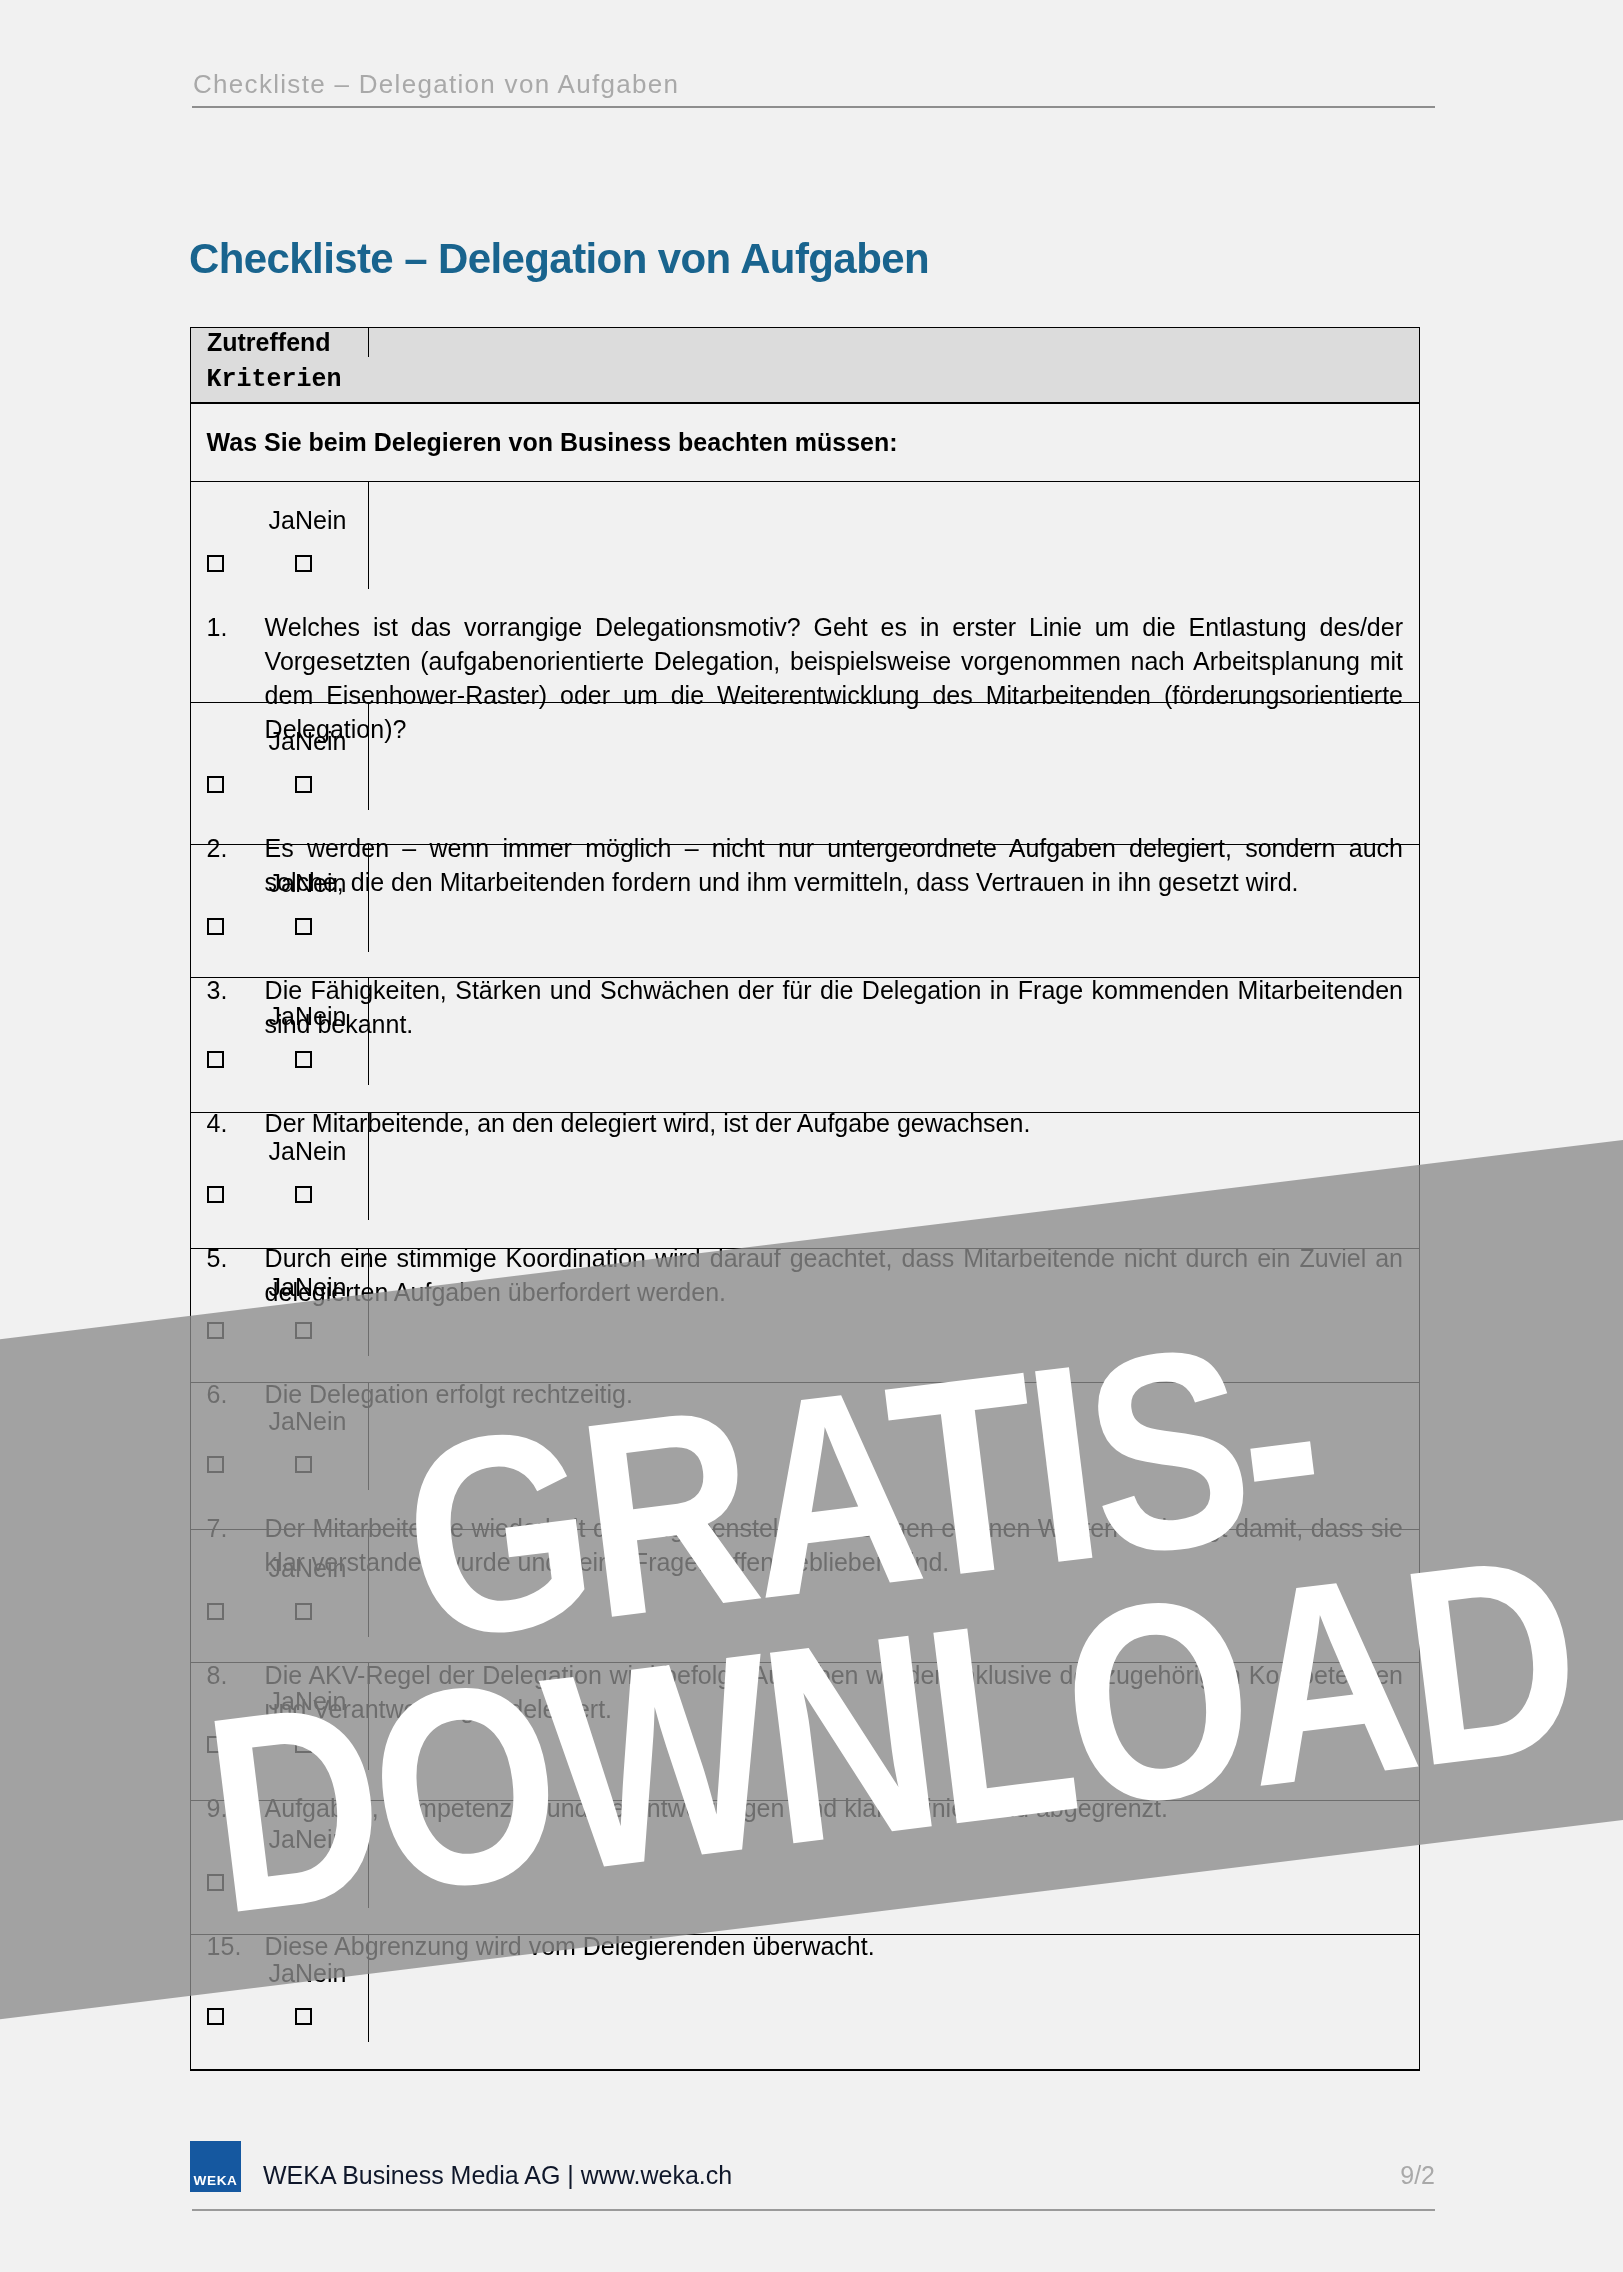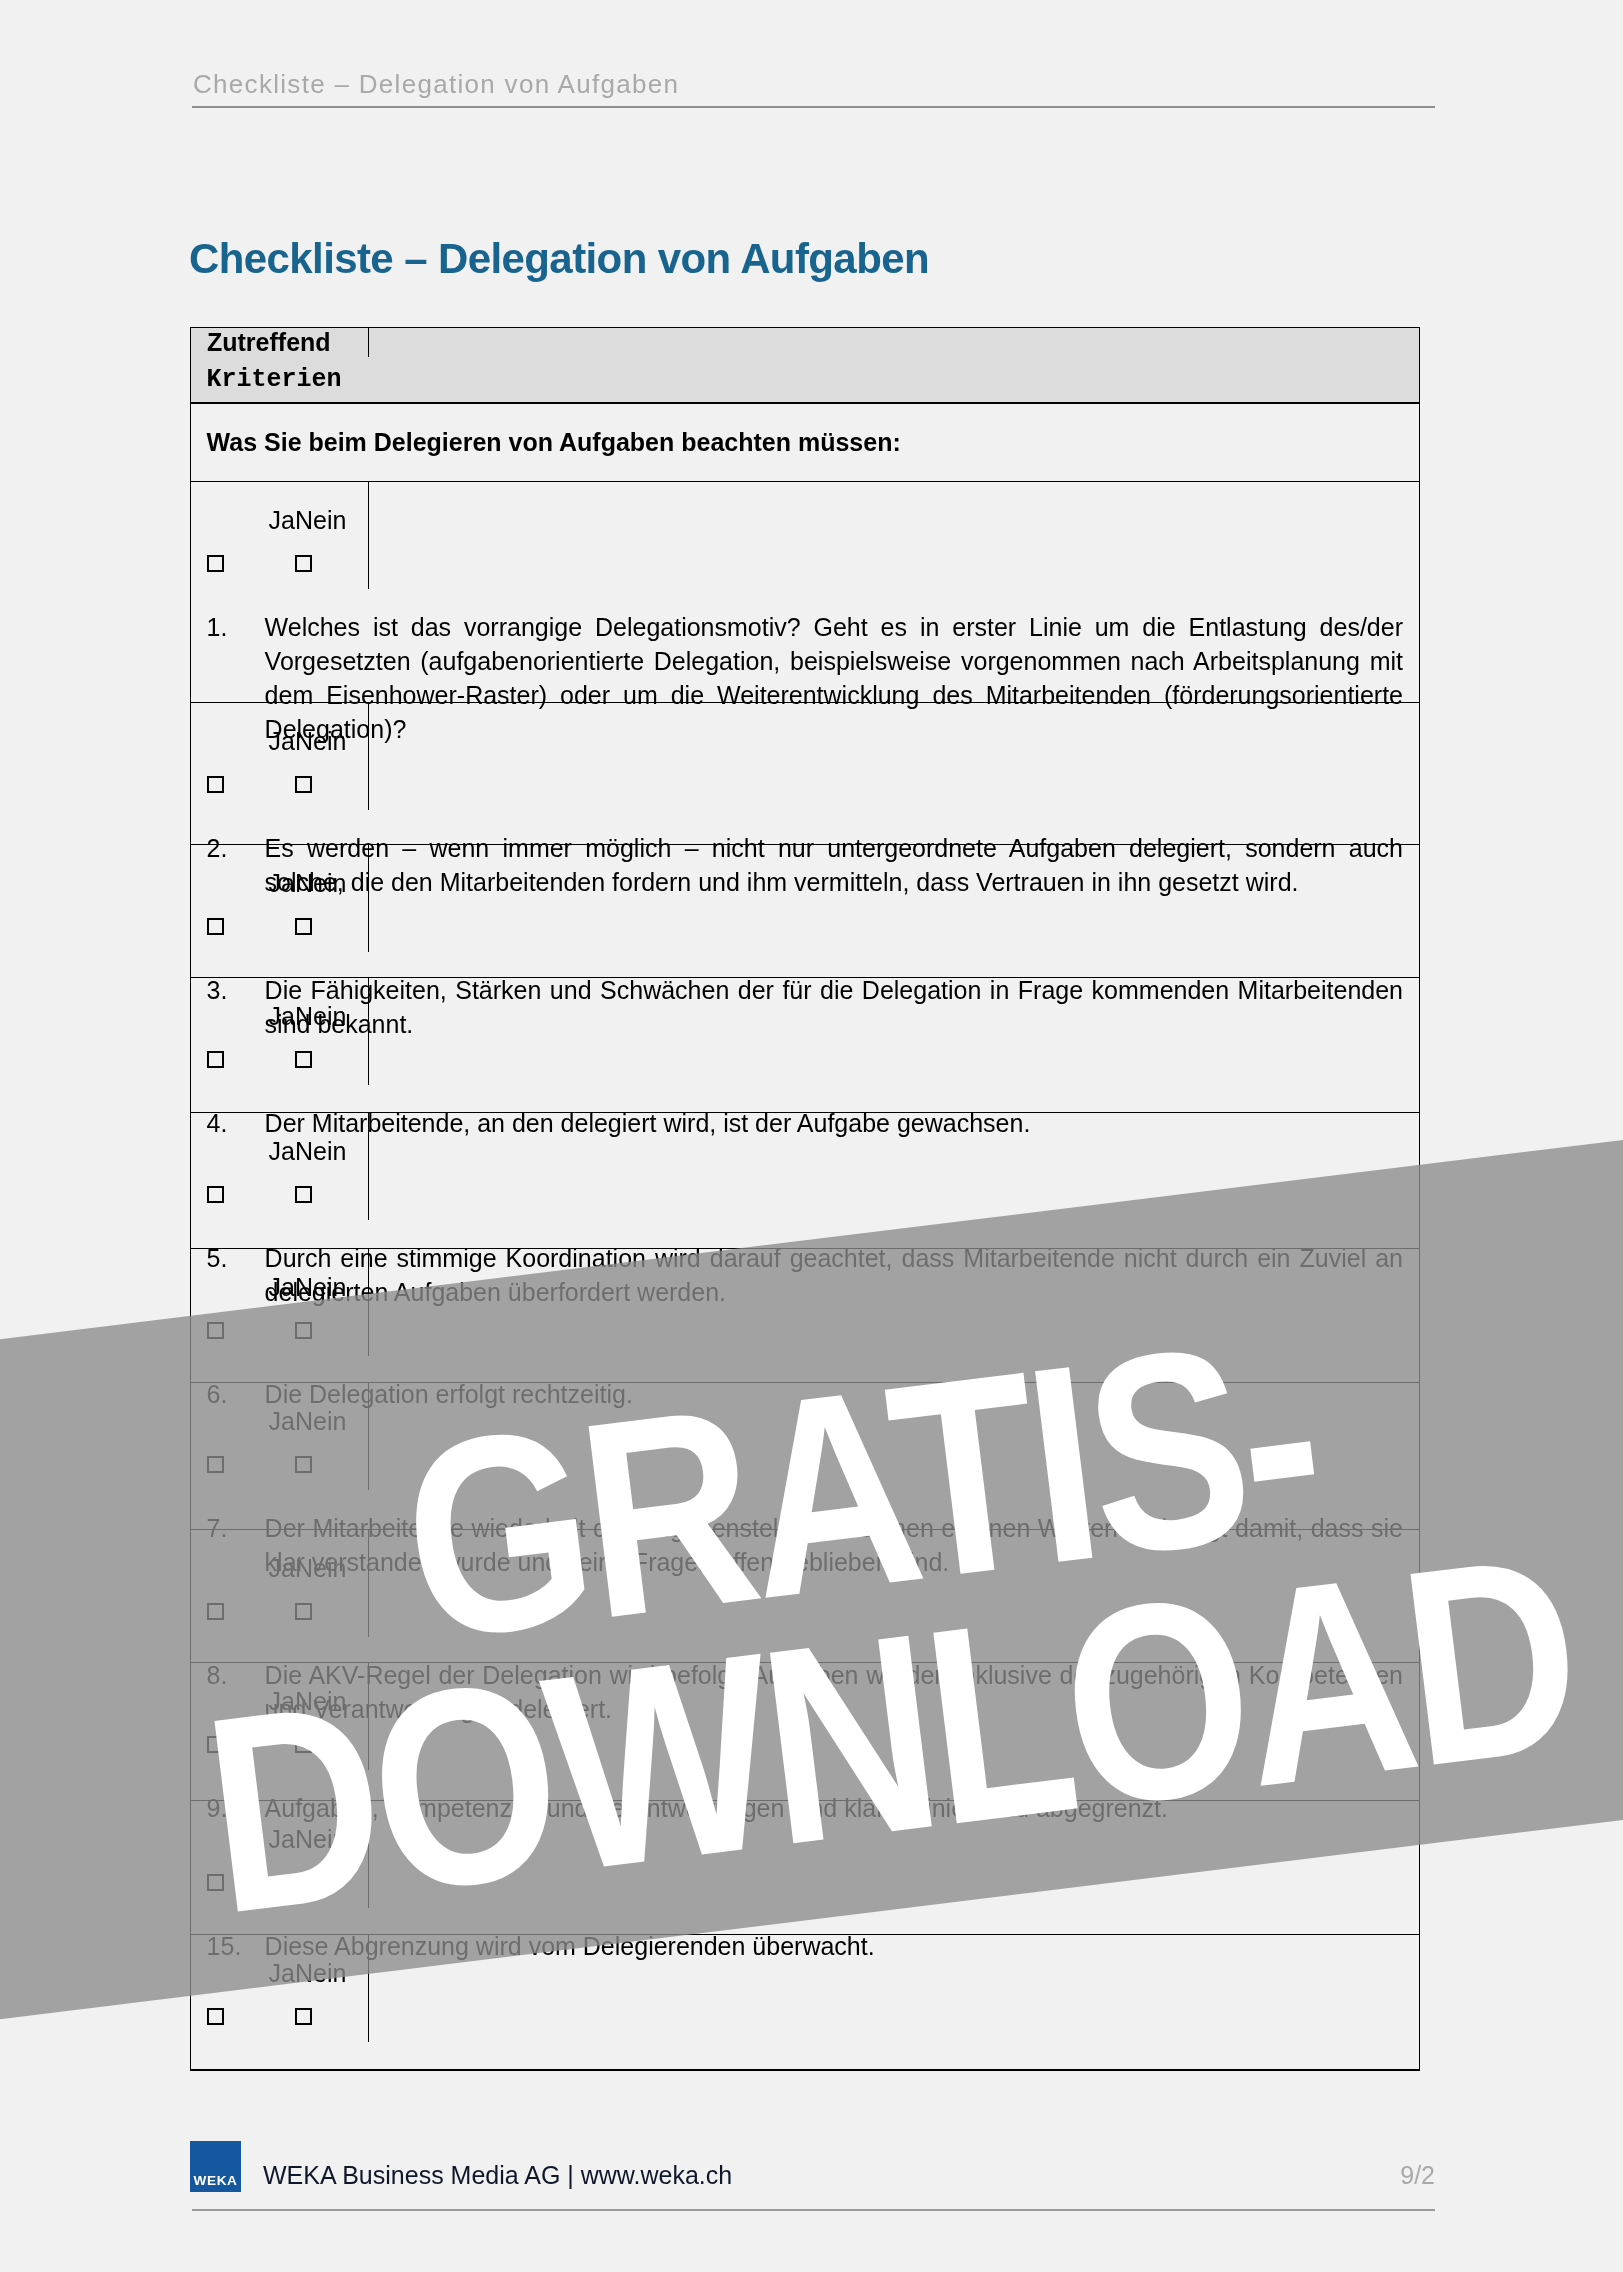--- a/index.html
+++ b/index.html
@@ -119,21 +119,21 @@
 
   <div class="title">Checkliste – Delegation von Aufgaben</div>
 
   <div class="ctable">
     <div class="trow hdr">
       <div class="cell c1">Zutreffend</div>
       <div class="cell c2">Kriterien</div>
     </div>
     <div class="trow sechdr">
       <div class="cell c1"></div>
-      <div class="cell c2">Was Sie beim Delegieren von Aufgaben beachten müssen:</div>
+      <div class="cell c2">Was Sie beim Delegieren von Business beachten müssen:</div>
     </div>
     <div id="rows-container">
   <div class="trow item" style="height: 221px;">
     <div class="cell c1 choice">
       <div class="labels">
         <span class="lab-ja">Ja</span><span class="lab-nein">Nein</span>
       </div>
       <div class="boxes">
         <span class="cb-slot1"><span class="cb"></span></span><span class="cb"></span>
       </div>

